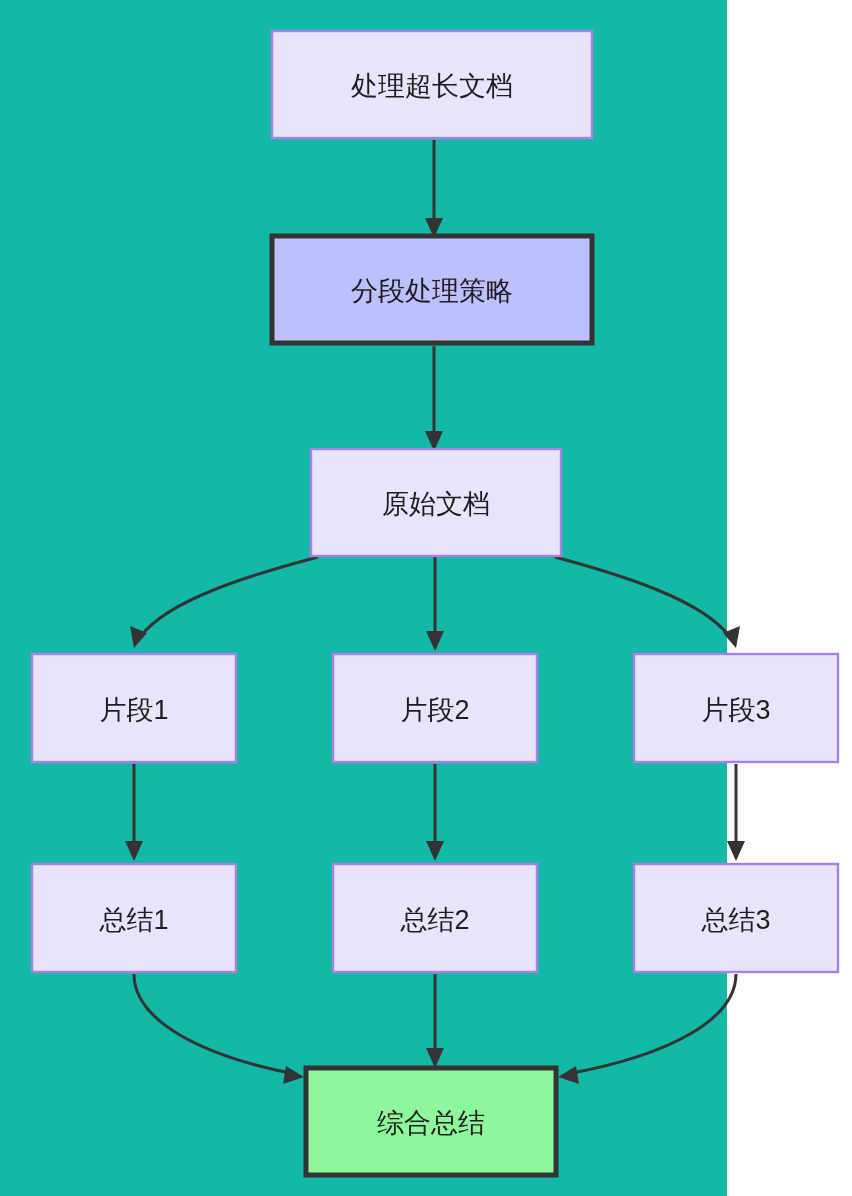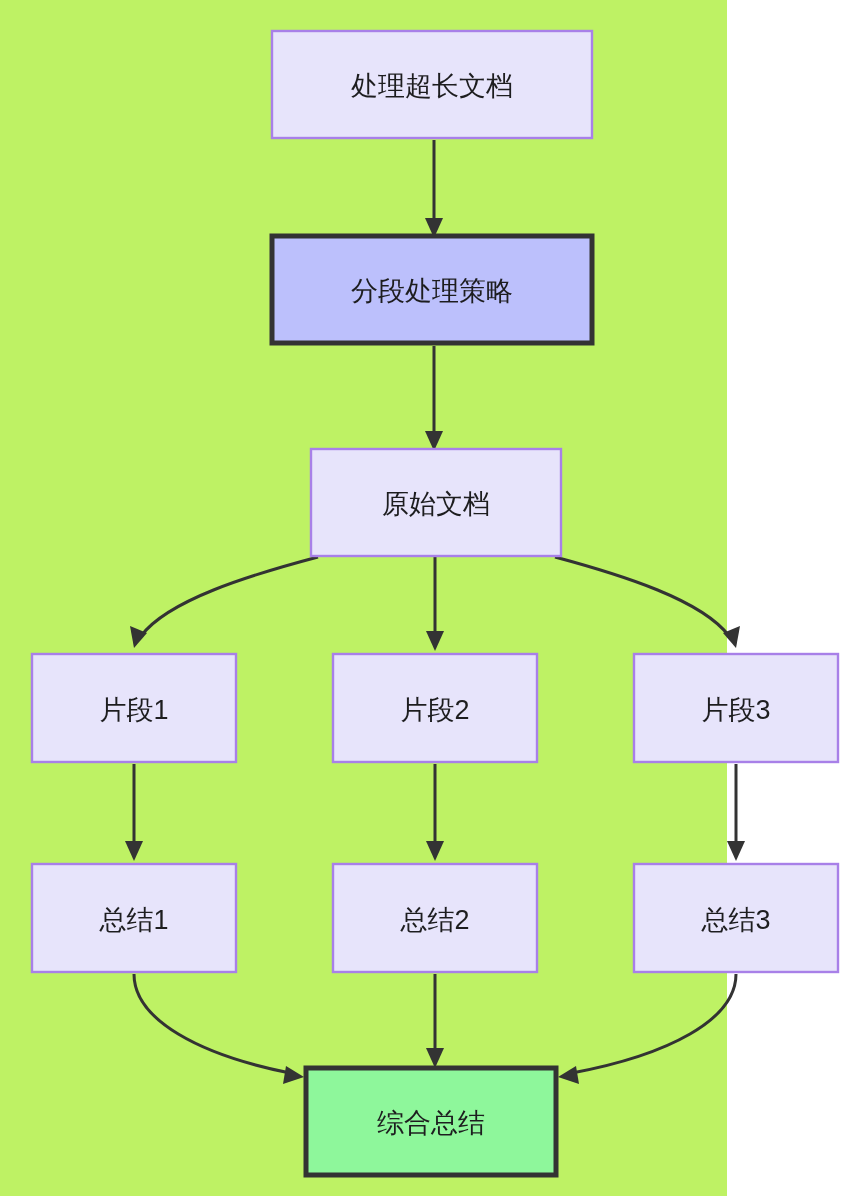--- a/index.html
+++ b/index.html
@@ -10,21 +10,21 @@
   body {
     width: 852px;
     height: 1196px;
     font-family: "Liberation Sans", "DejaVu Sans", sans-serif;
     overflow: hidden;
   }
   #flowchart-root {
     position: relative;
     width: 727px;
     height: 1196px;
-    background: #bef264;
+    background: #14b8a6;
   }
   svg.diagram {
     display: block;
     width: 852px;
     height: 1196px;
   }
   .node-rect-light {
     fill: #e7e4fb;
     stroke: #a880e8;
     stroke-width: 2.4;

